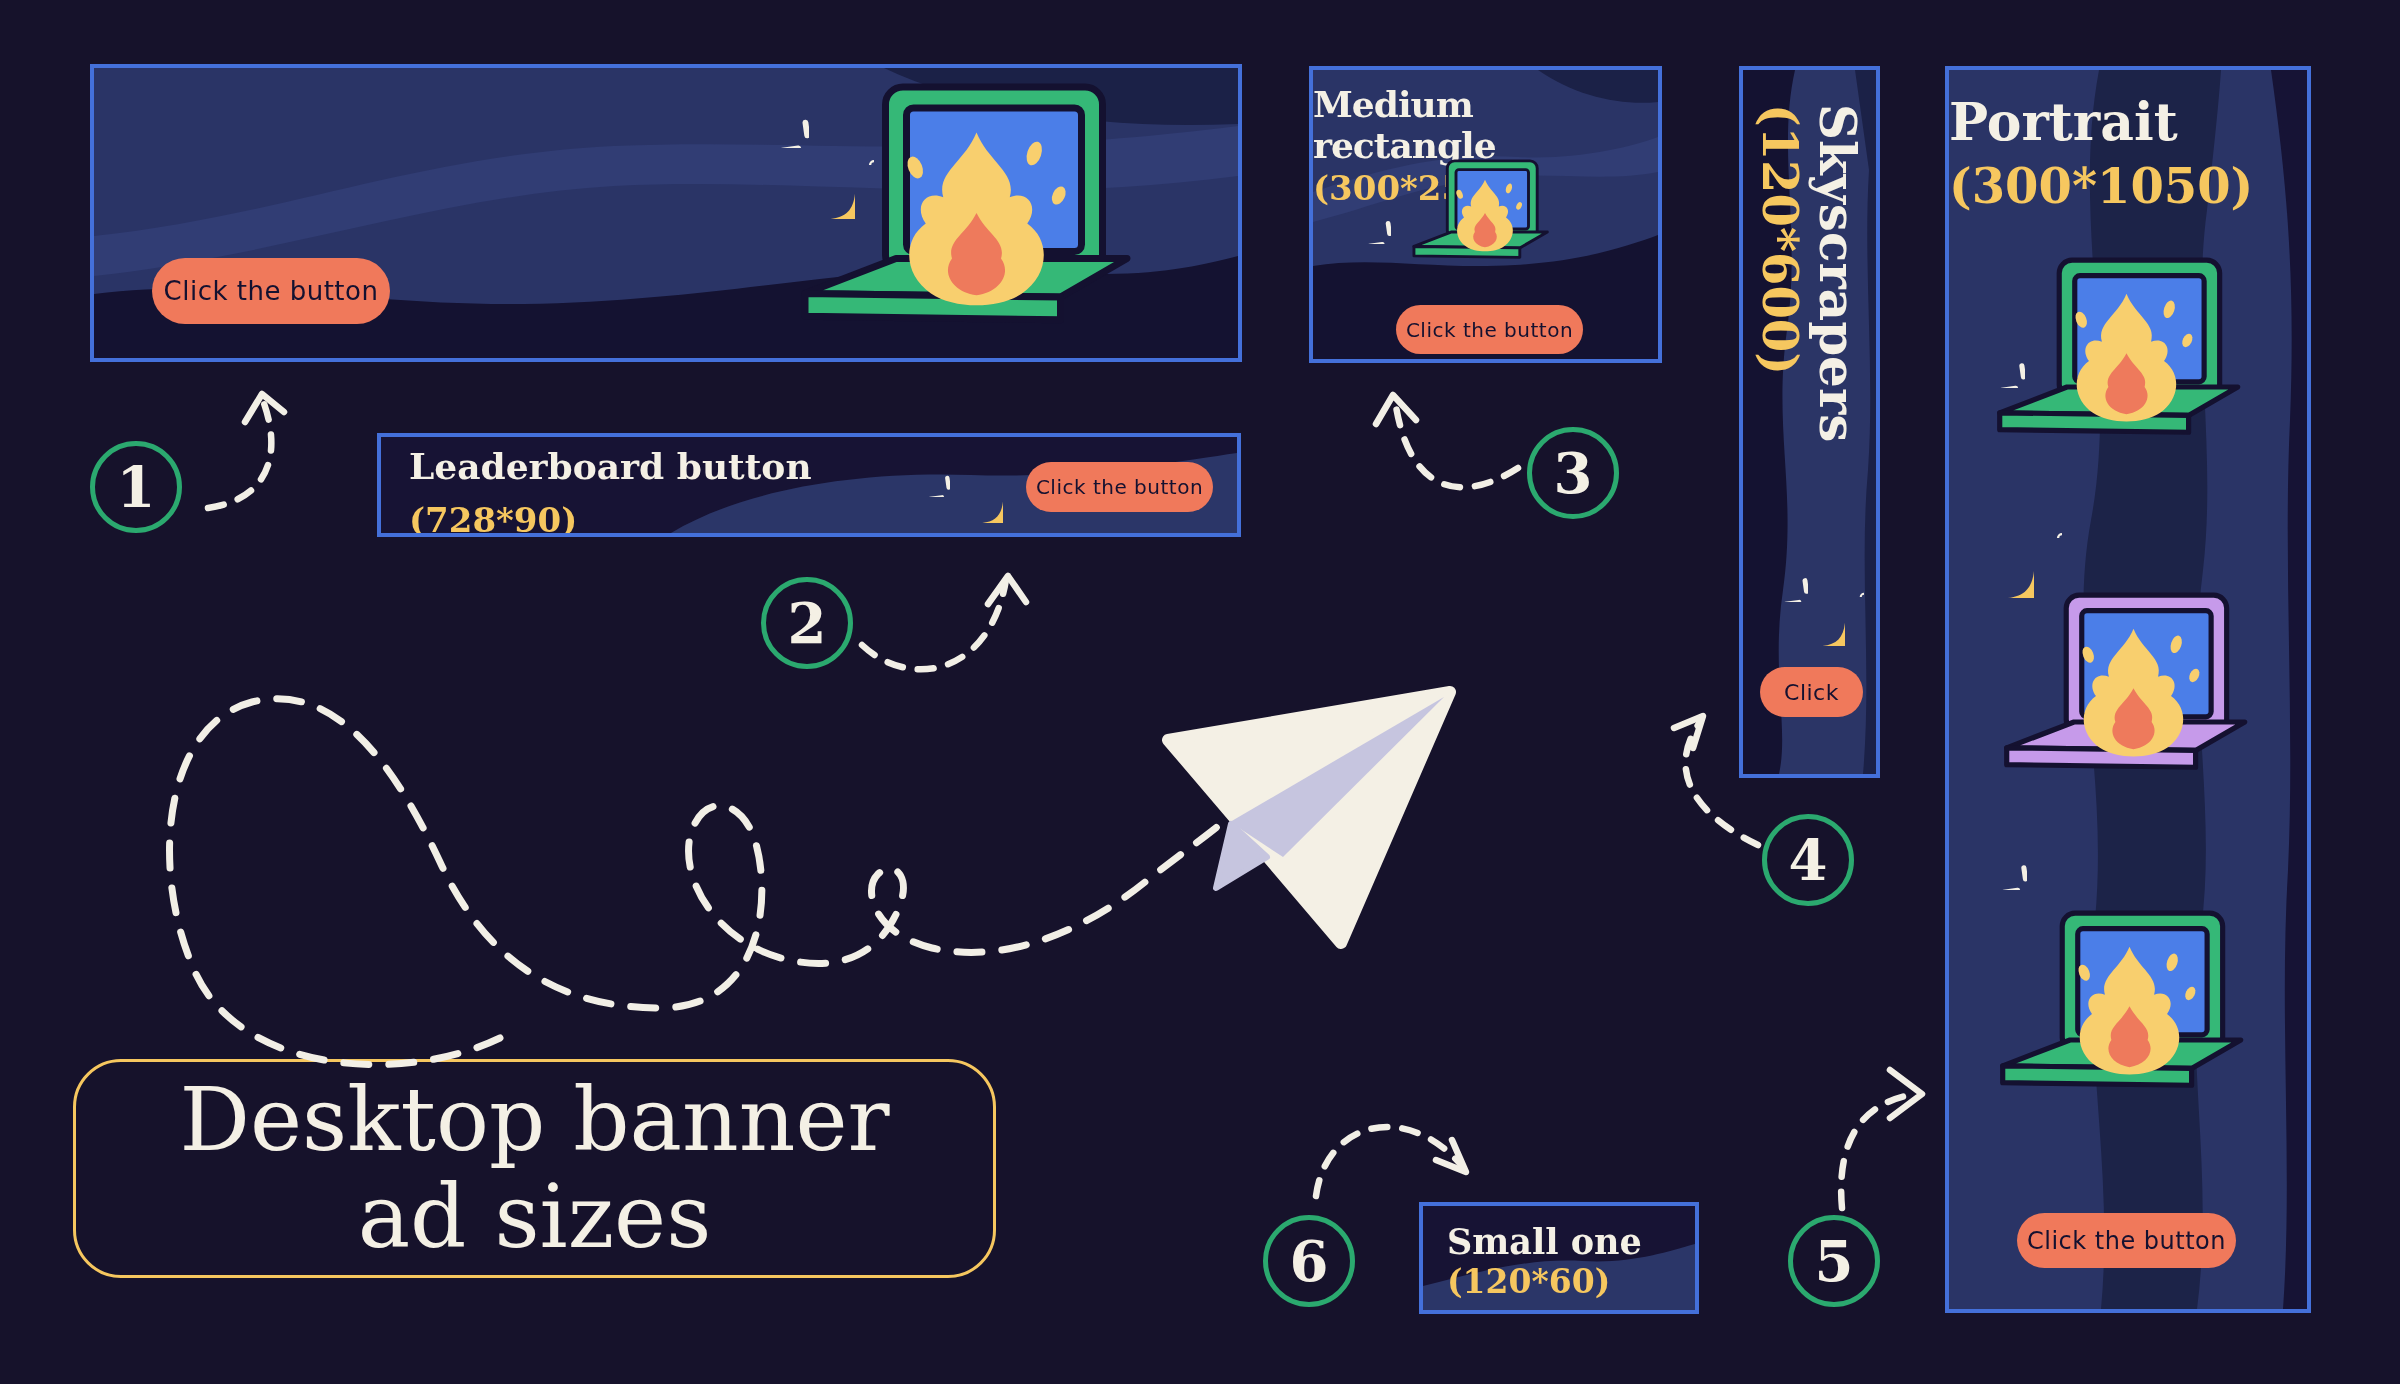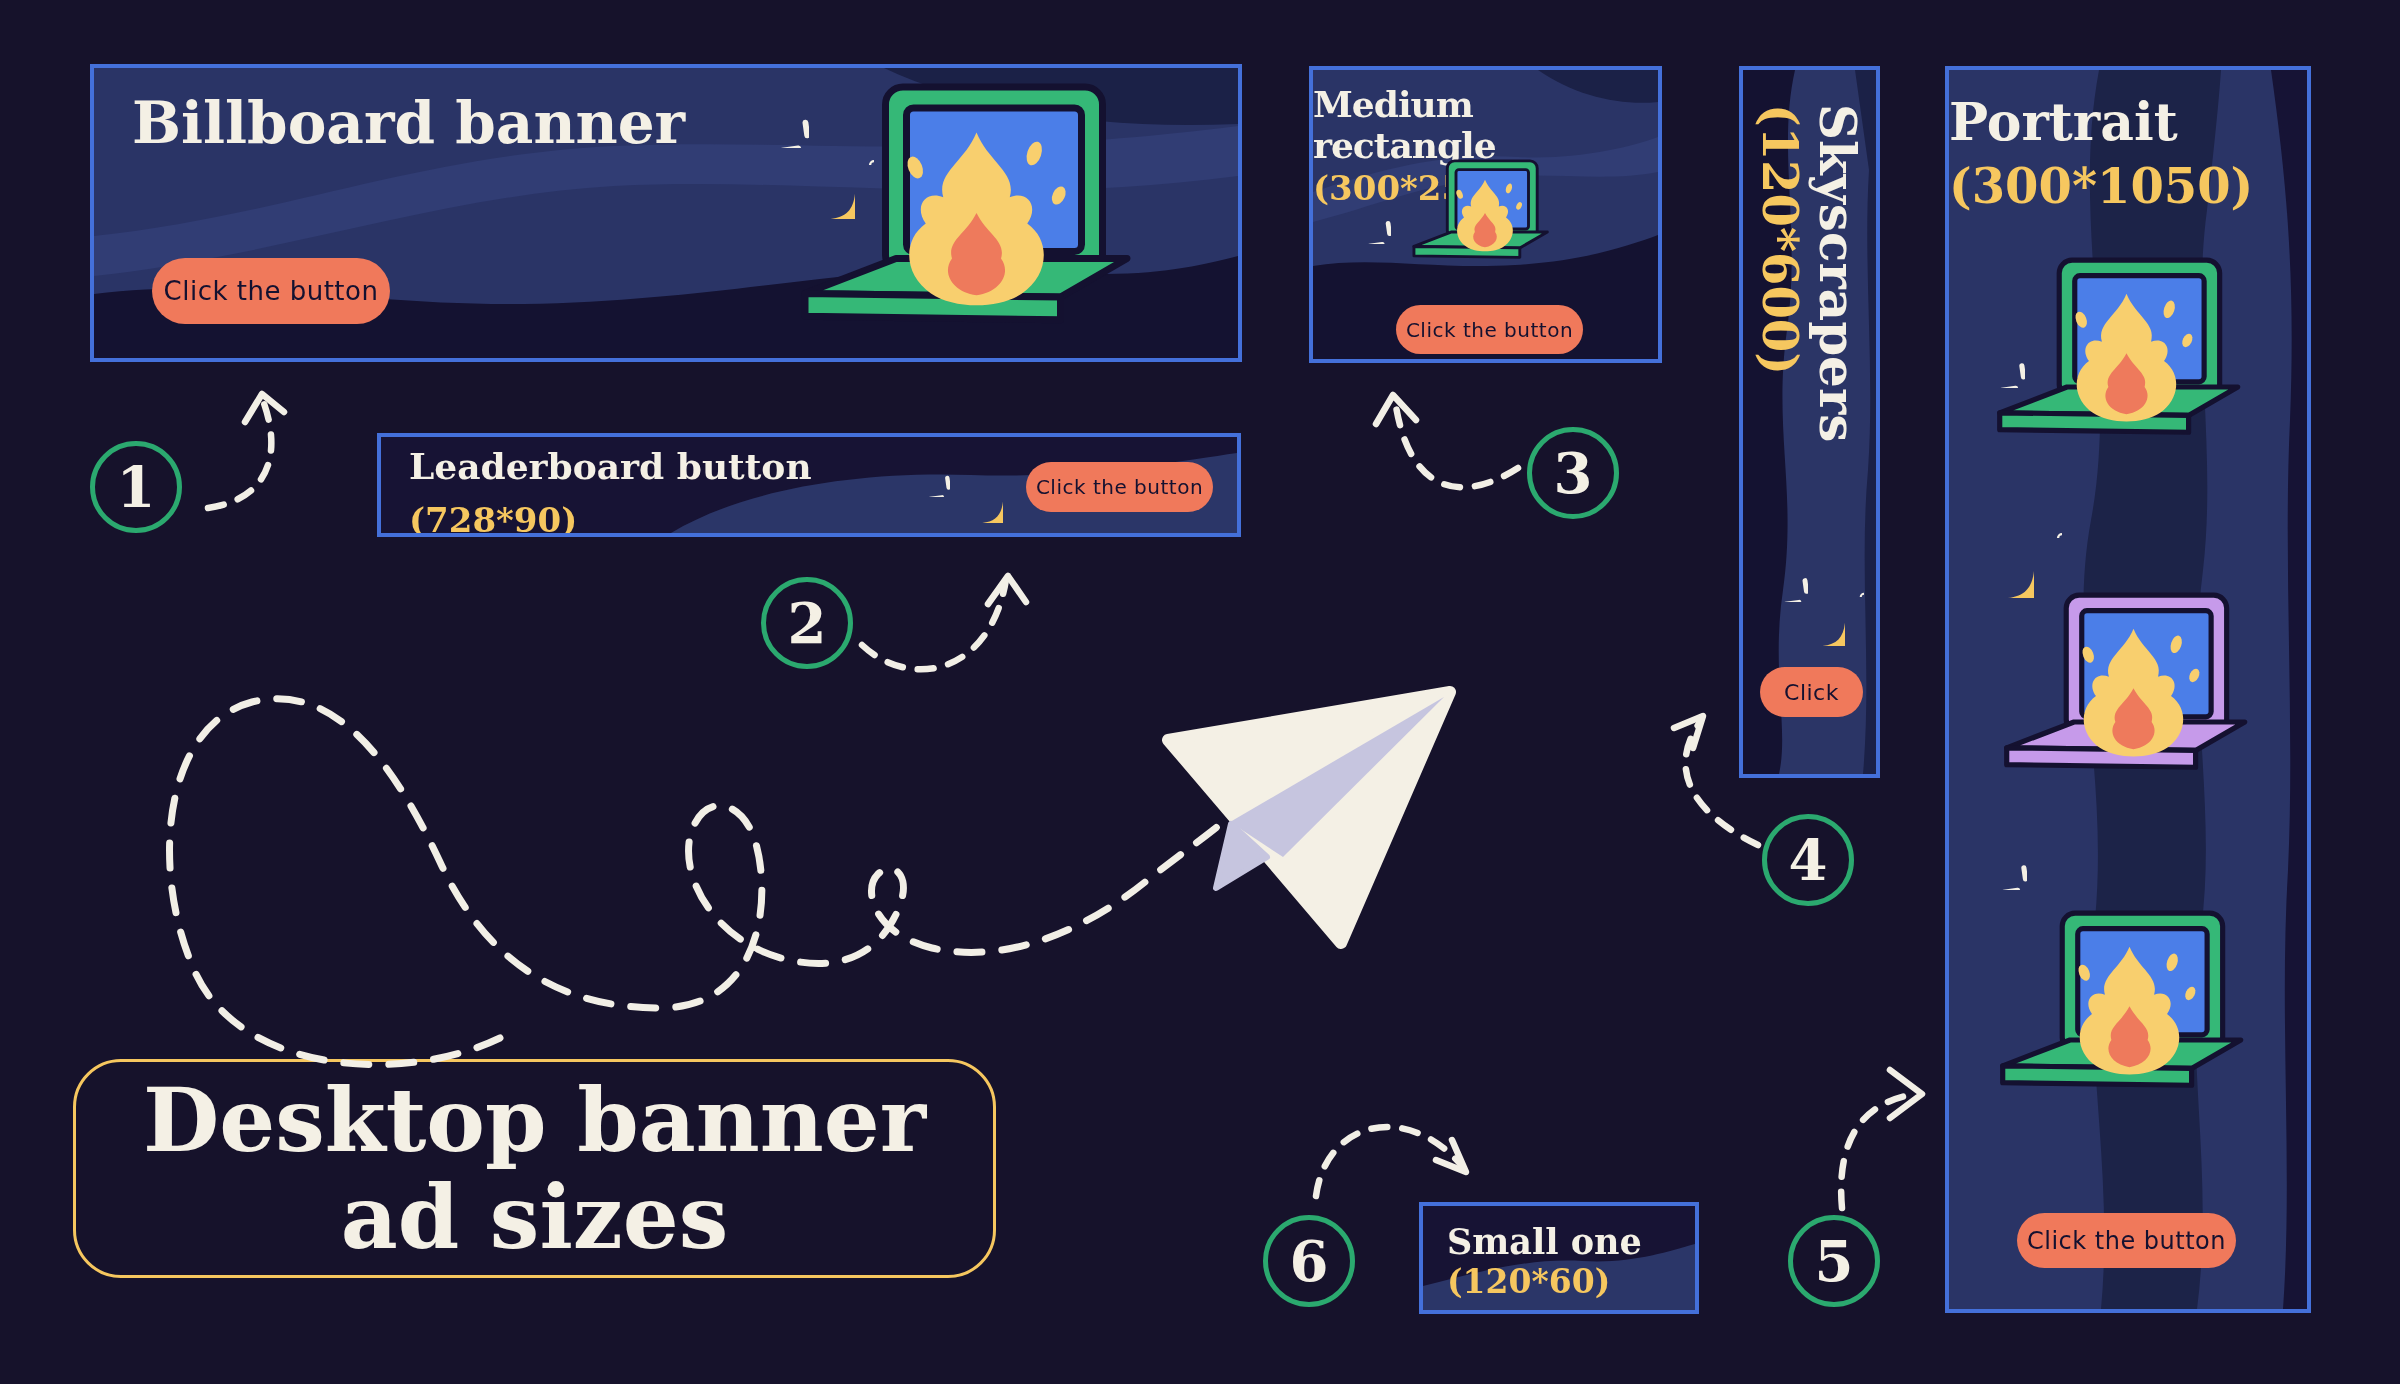--- a/index.html
+++ b/index.html
@@ -18,21 +18,21 @@
   .centered{left:0;right:0;text-align:left}
   .pill{position:absolute;z-index:3;background:var(--coral);color:var(--dark);
         font-family:"DejaVu Sans",sans-serif;font-weight:normal;border:none;border-radius:999px;
         display:flex;align-items:center;justify-content:center;cursor:pointer;letter-spacing:.5px}
   .deco{position:absolute;z-index:2}
   .num{position:absolute;width:92px;height:92px;border:5px solid var(--green);border-radius:50%;
        display:flex;align-items:center;justify-content:center;color:var(--cream);
        font-weight:bold;font-size:56px;z-index:4}
   .title-box{position:absolute;left:73px;top:1059px;width:923px;height:219px;
        border:3px solid var(--yellow);border-radius:48px;display:flex;flex-direction:column;
-       justify-content:center;align-items:center;color:var(--cream);font-weight:bold;
+       justify-content:center;align-items:center;color:var(--cream);font-weight:normal;
        font-size:88px;line-height:1.1;z-index:2;text-align:center}
   .sky-text{position:absolute;top:34px;left:50%;transform:translateX(-50%);
        writing-mode:vertical-rl;font-weight:bold;line-height:1;z-index:2}
   .sky-text span{display:block;margin:0 3px}
   .overlay{position:absolute;inset:0;width:2400px;height:1384px;z-index:5;pointer-events:none}
 </style>
 </head>
 <body>
 
 <svg width="0" height="0" style="position:absolute" aria-hidden="true">
@@ -66,21 +66,20 @@
 </svg>
 
 <div class="banner" style="left:90px;top:64px;width:1152px;height:298px">
   <svg class="bg" viewBox="0 0 1144 290" preserveAspectRatio="none">
     <rect width="1144" height="290" fill="#2A3466"></rect>
     <path d="M790 0 C880 42 1000 62 1144 56 L1144 0 Z" fill="#1B2147"></path>
     <path d="M0 168 C190 148 320 88 520 78 C710 70 860 94 1144 58 L1144 108 C900 140 710 108 520 118 C345 128 185 188 0 208 Z" fill="#313D74"></path>
     <path d="M0 226 C150 208 270 238 430 236 C650 232 790 188 950 203 C1050 212 1105 198 1144 188 L1144 290 L0 290 Z" fill="#141231"></path>
   </svg>
   <div class="copy" style="left:38px;top:22px">
-    <div class="b-title" style="font-size:58px">Billboard banner</div>
   </div>
   <button class="pill" style="left:58px;top:190px;width:238px;height:66px;font-size:26px">Click the button</button>
   <svg class="deco" style="left:690px;top:12px;width:385px;height:280px" viewBox="0 0 220 160">
       <use href="#sym-laptop"></use>
     </svg>
   <svg class="deco" style="left:651px;top:16px;width:64px;height:64px" viewBox="-30 -30 60 60">
       <use href="#sym-plus"></use>
     </svg>
   <svg class="deco" style="left:754px;top:71px;width:26px;height:26px" viewBox="-30 -30 60 60">
       <use href="#sym-ring"></use>

